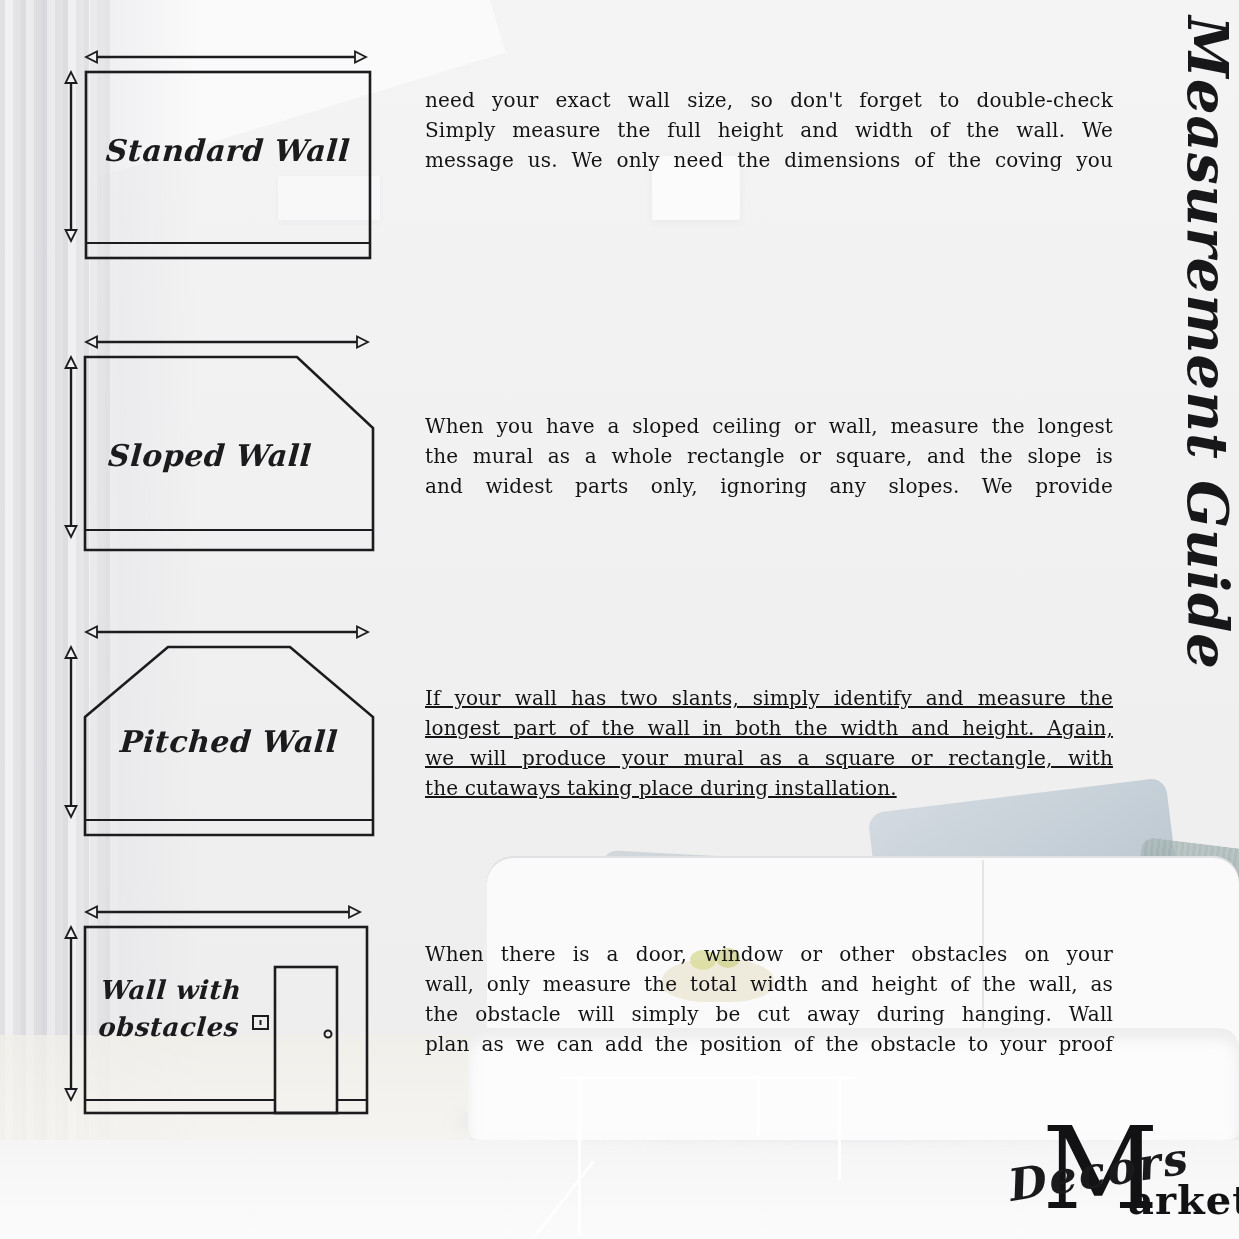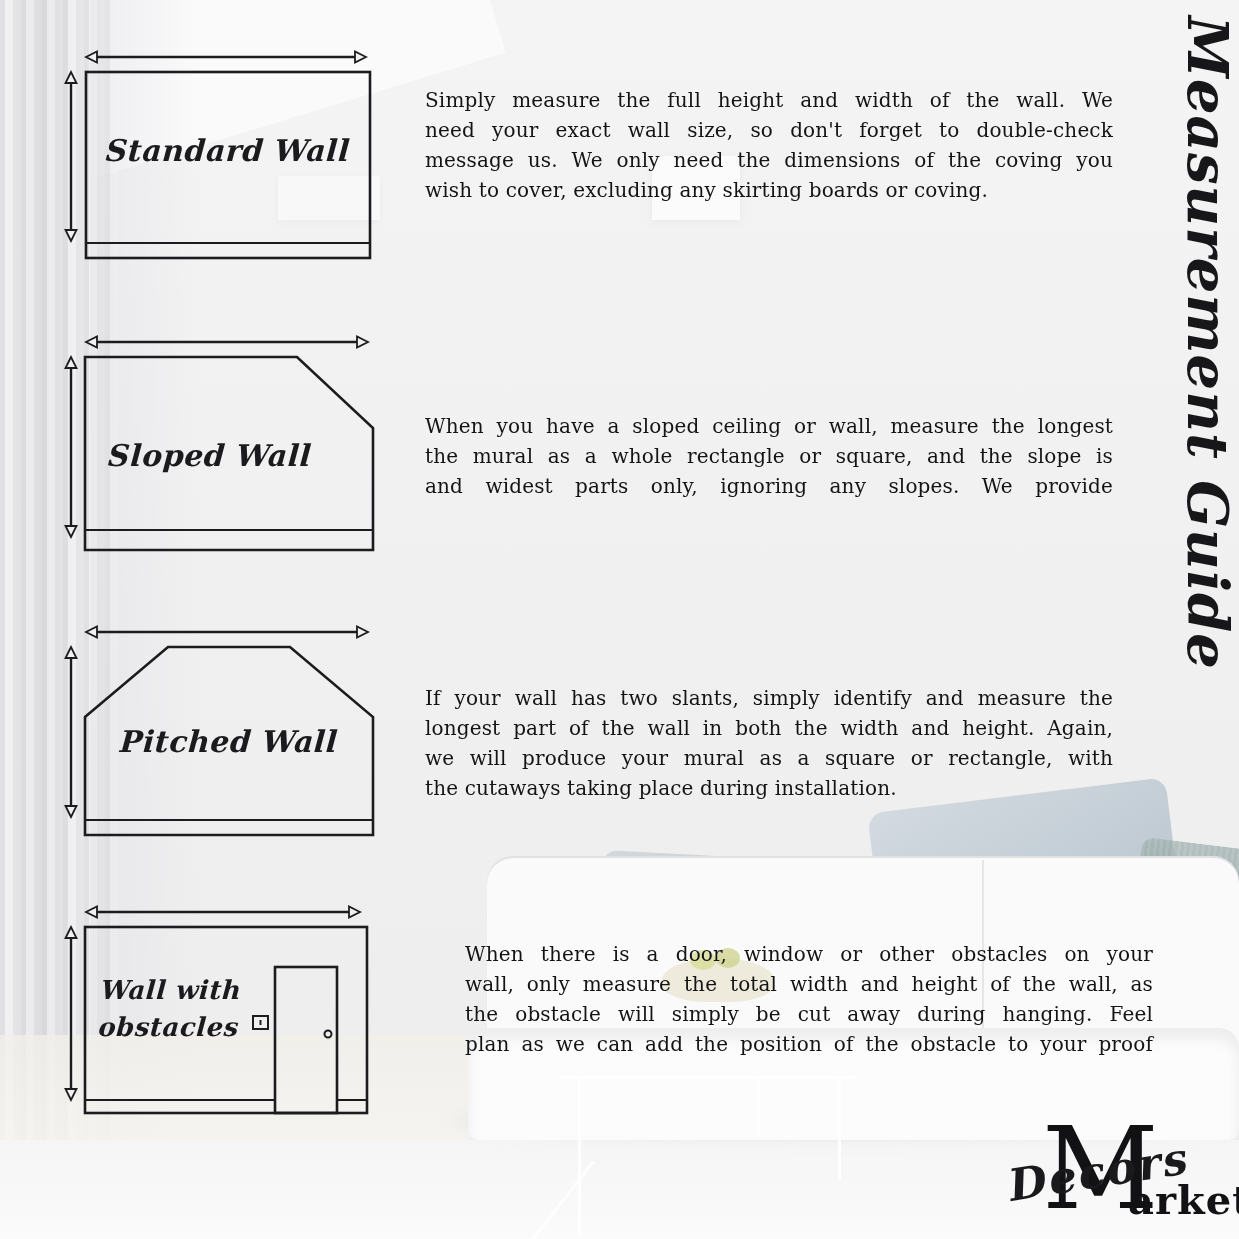--- a/index.html
+++ b/index.html
@@ -182,43 +182,42 @@
       <rect x="193" y="116" width="15" height="13" fill="none" stroke="#1c1c1e" stroke-width="2"></rect>
       <line x1="200.5" y1="120" x2="200.5" y2="125" stroke="#1c1c1e" stroke-width="2"></line>
     </svg>
     <div class="wall-label lab-double" style="left:25px;top:72px;width:170px;">
       <span class="l1">Wall with</span>
       <span class="l2">obstacles</span>
     </div>
   </div>
 
   <div class="para" style="top:85px;">
+    <div class="jl">need your exact wall size, so don't forget to double-check</div>
     <div class="jl">Simply measure the full height and width of the wall. We</div>
-    <div class="jl">need your exact wall size, so don't forget to double-check</div>
     <div class="jl">message us. We only need the dimensions of the coving you</div>
-    <div class="nl">wish to cover, excluding any skirting boards or coving.</div>
   </div>
 
   <div class="para" style="top:395px;margin-top:16px;">
     <div class="jl">When you have a sloped ceiling or wall, measure the longest</div>
     <div class="jl">the mural as a whole rectangle or square, and the slope is</div>
     <div class="jl">and widest parts only, ignoring any slopes. We provide</div>
   </div>
 
-  <div class="para" style="top:683px;">
+  <div class="para" style="top:683px;text-decoration:underline;">
     <div class="jl">If your wall has two slants, simply identify and measure the</div>
     <div class="jl">longest part of the wall in both the width and height. Again,</div>
     <div class="jl">we will produce your mural as a square or rectangle, with</div>
     <div class="nl">the cutaways taking place during installation.</div>
   </div>
 
-  <div class="para" style="top:939px;margin-left:40px;">
+  <div class="para" style="top:939px;">
     <div class="jl">When there is a door, window or other obstacles on your</div>
     <div class="jl">wall, only measure the total width and height of the wall, as</div>
-    <div class="jl">the obstacle will simply be cut away during hanging. Feel</div>
+    <div class="jl">the obstacle will simply be cut away during hanging. Wall</div>
     <div class="jl">plan as we can add the position of the obstacle to your proof</div>
   </div>
 
   <div class="vtitle">Measurement Guide</div>
 
   <div class="logo">
     <span class="mono">M</span>
     <span class="script">Decors</span>
     <span class="suffix">arket</span>
   </div>

